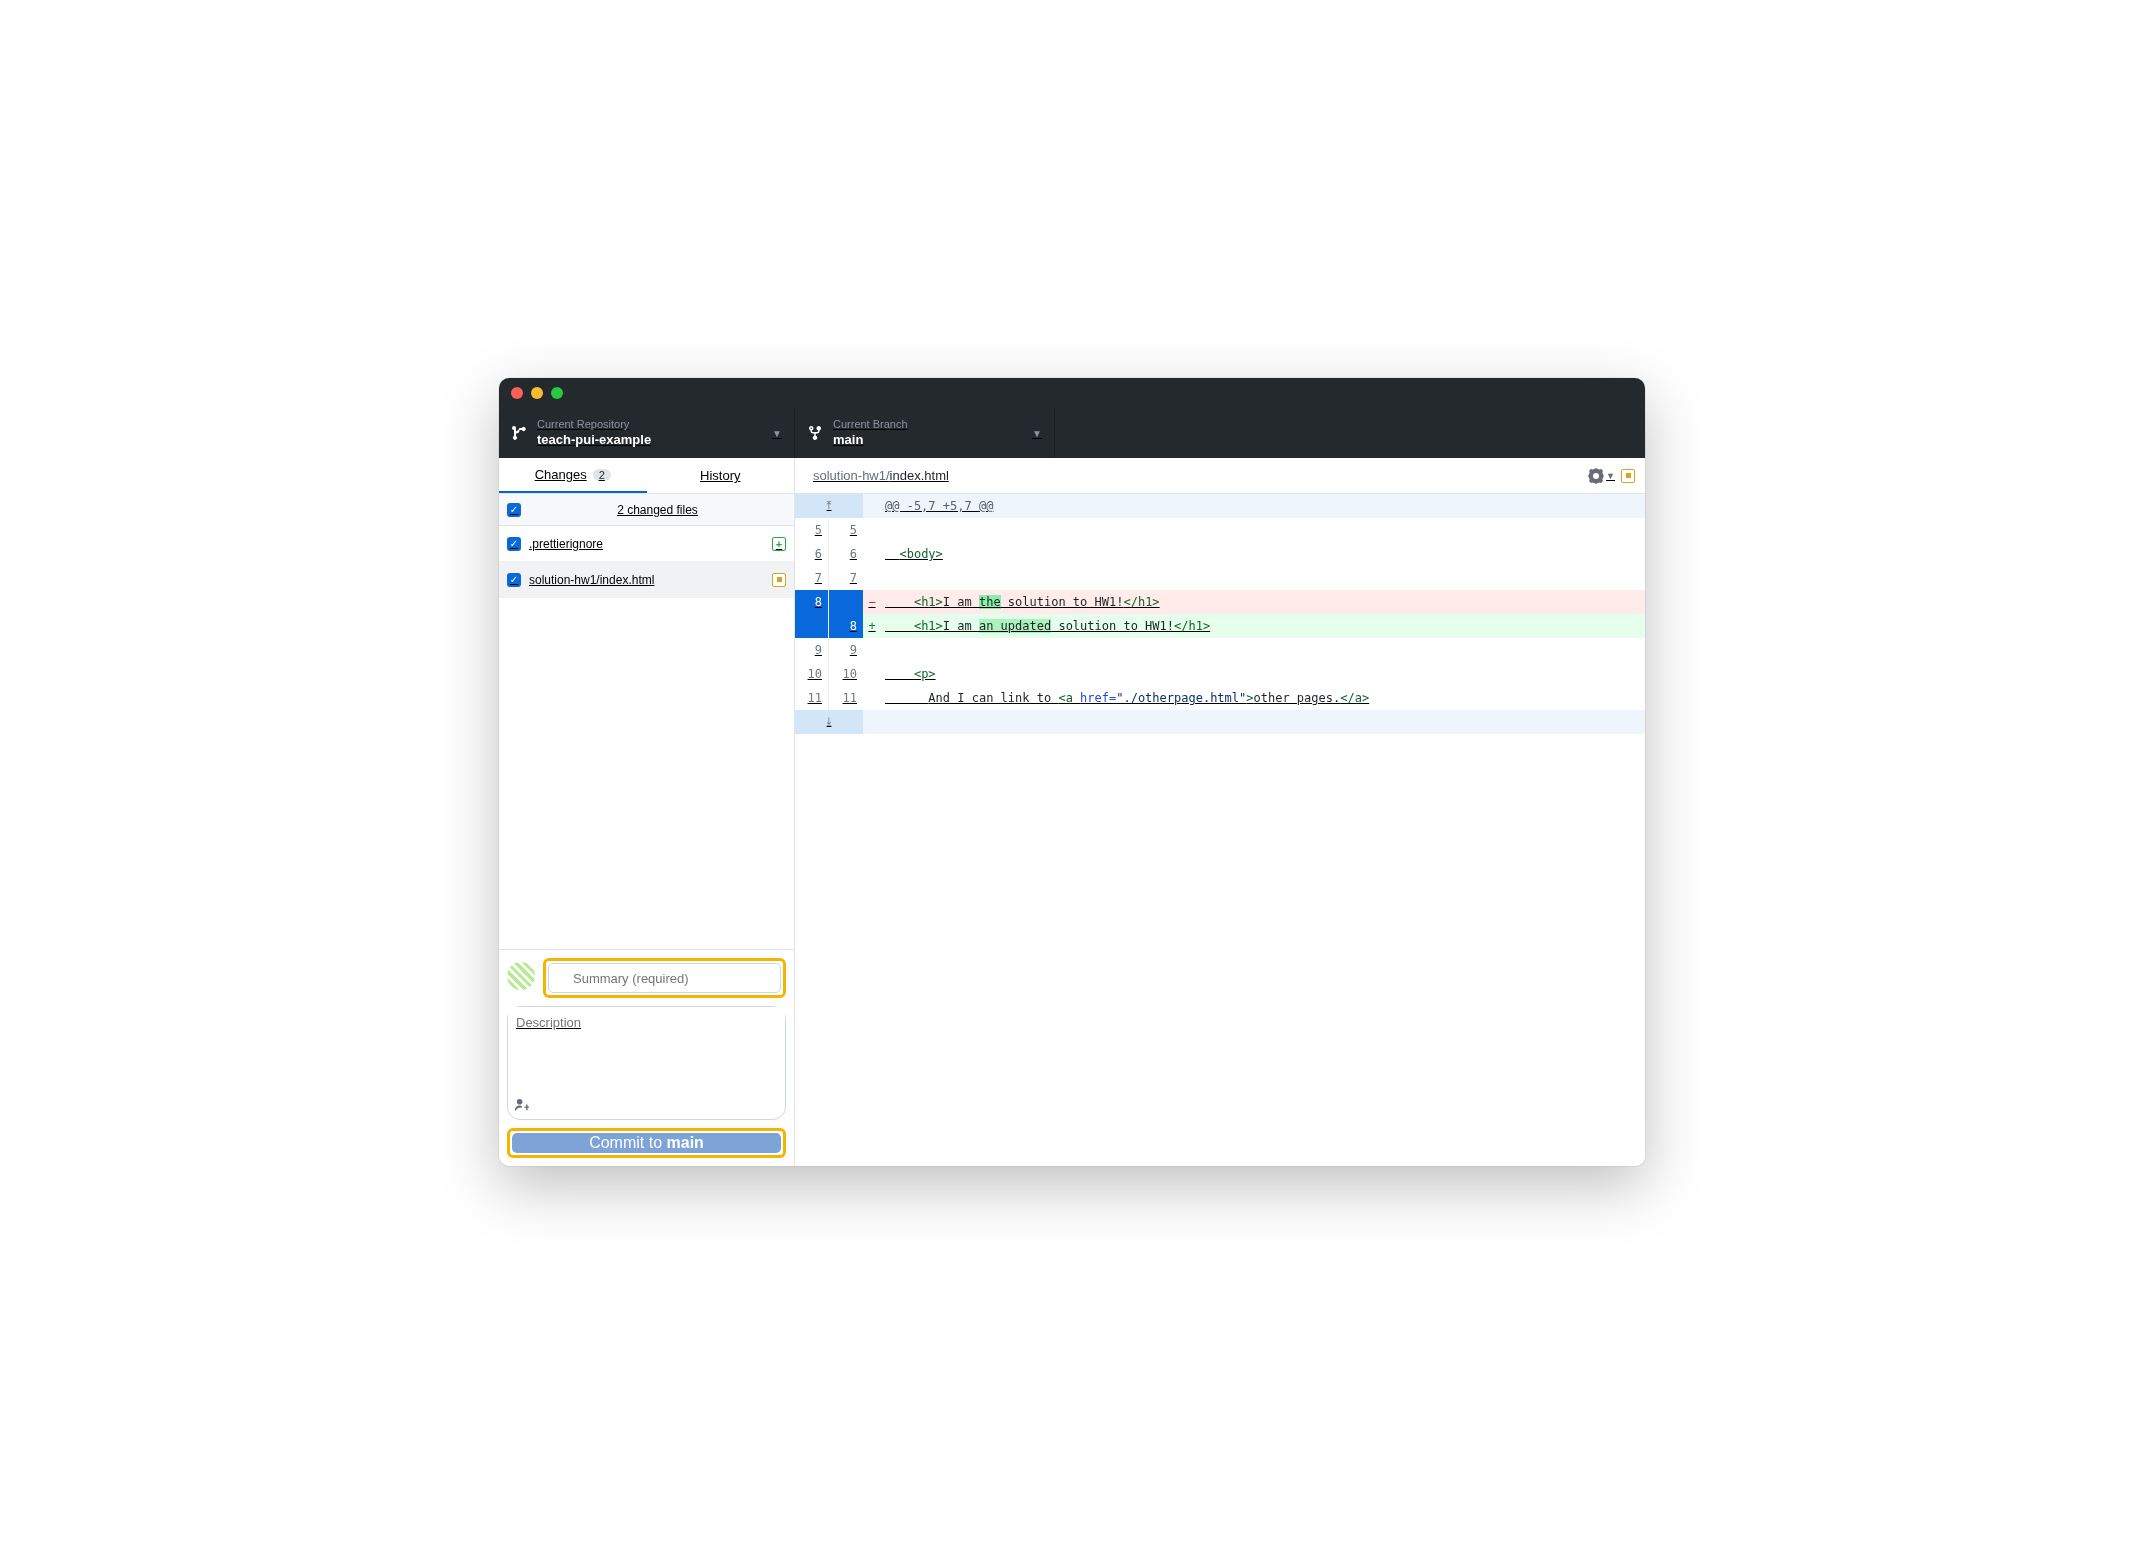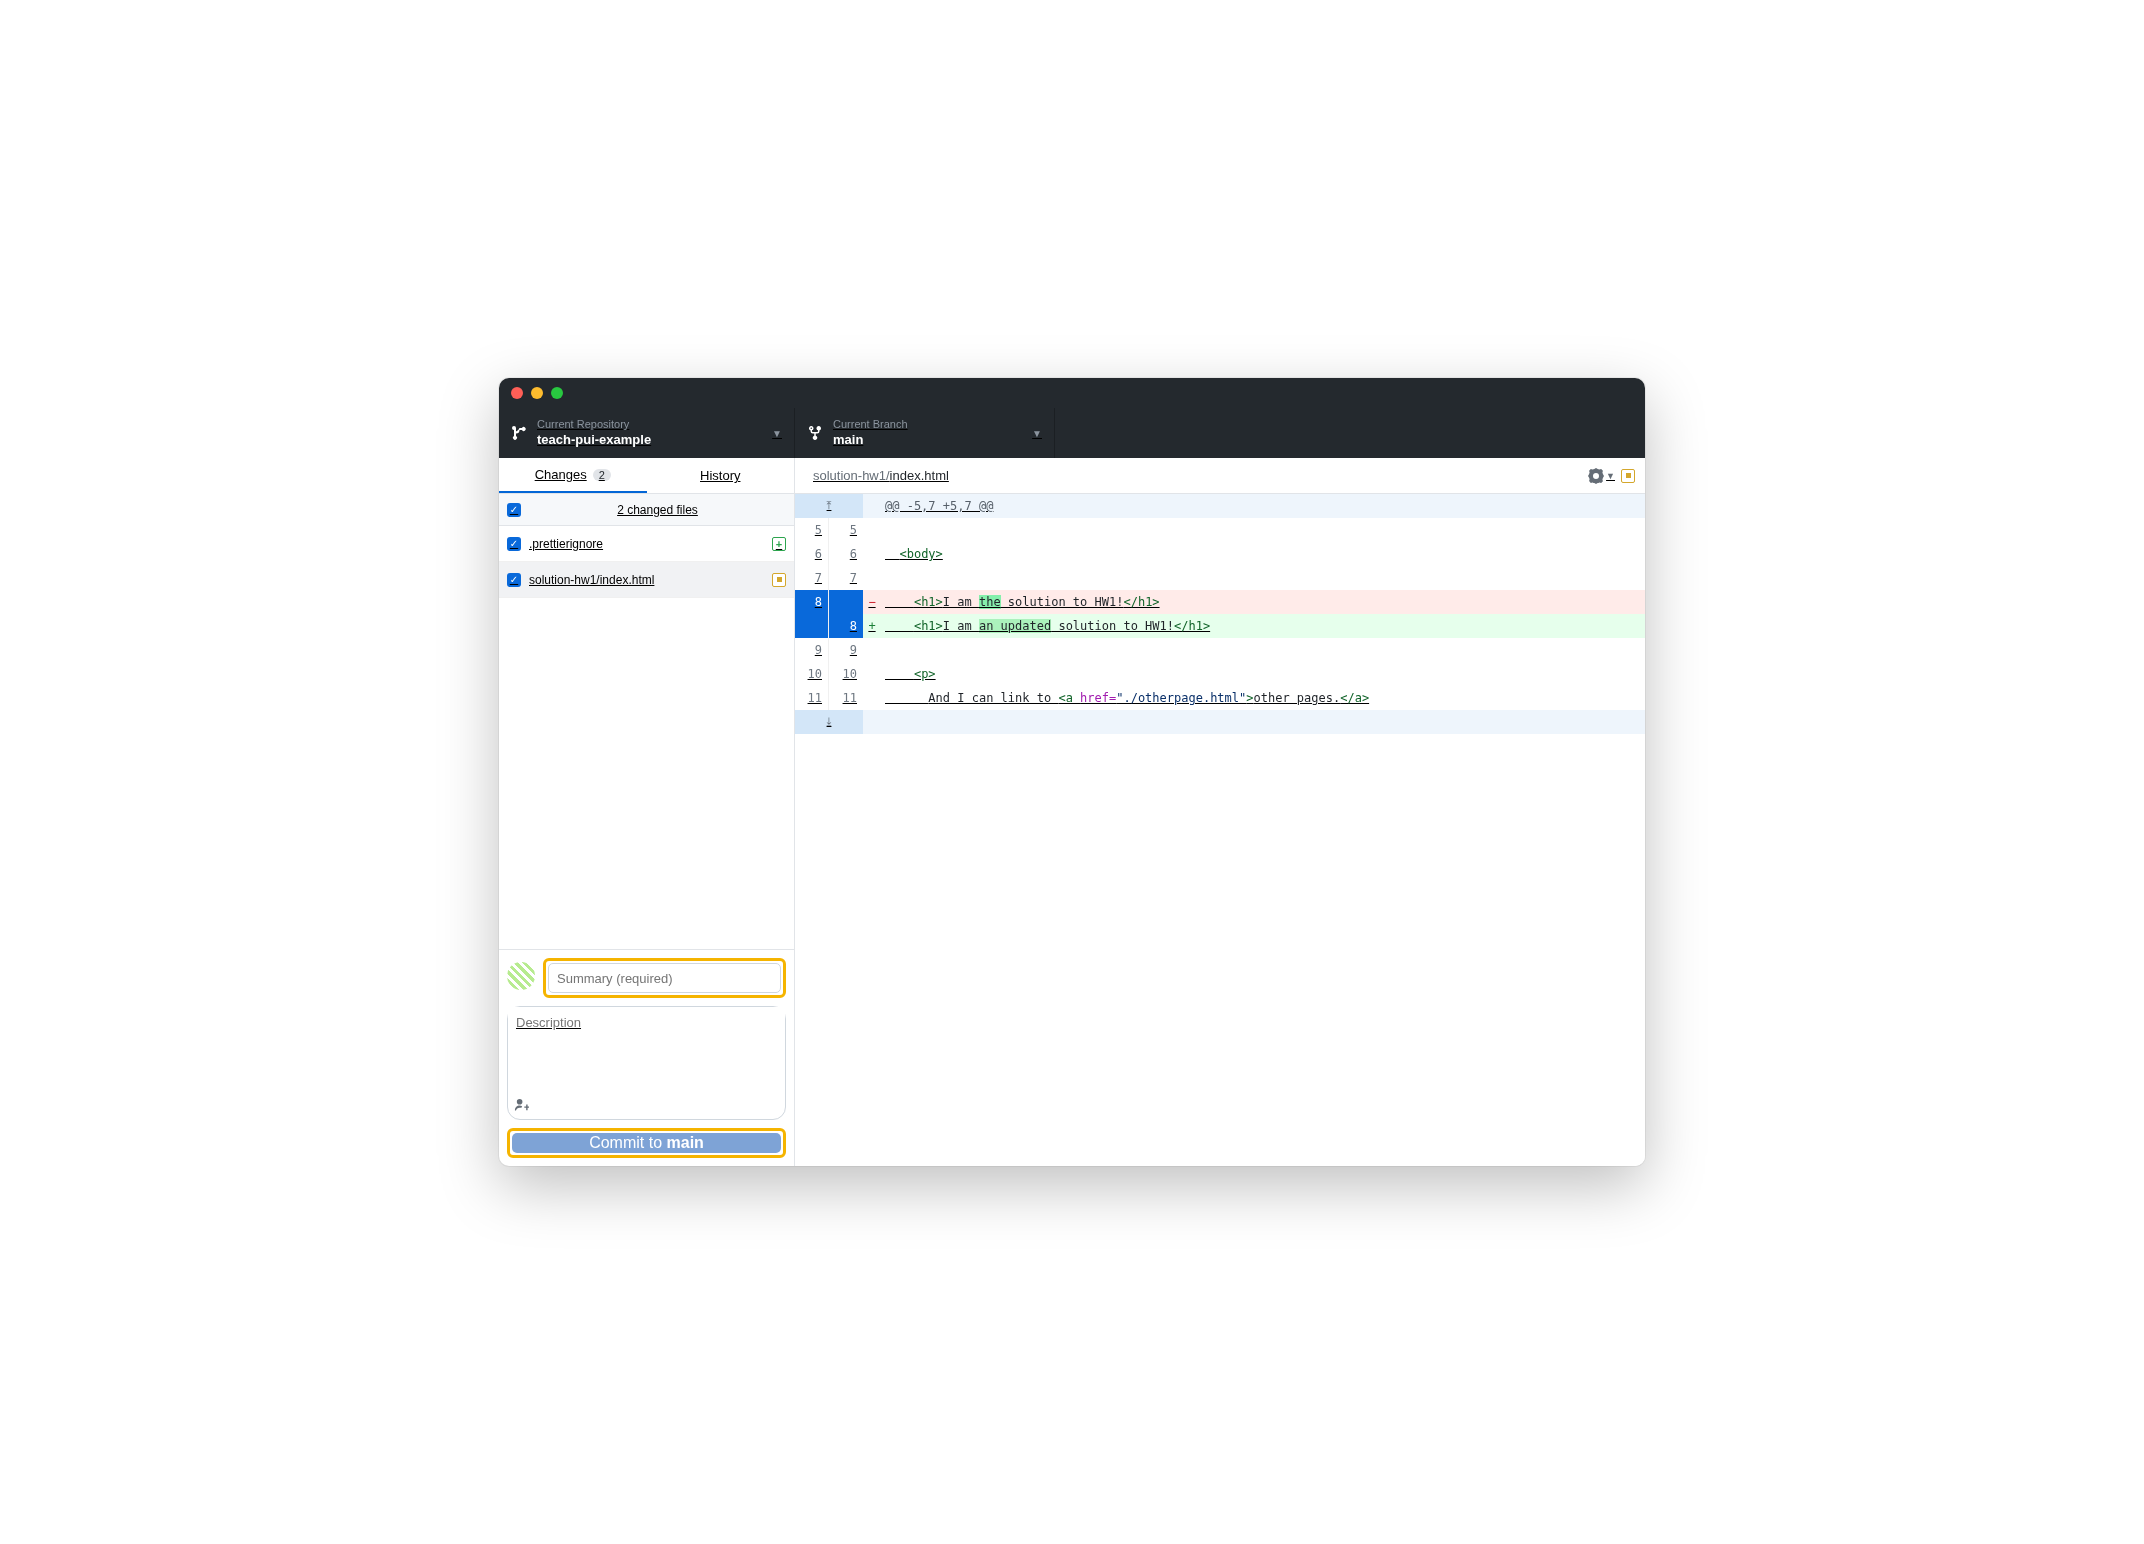--- a/index.html
+++ b/index.html
@@ -62,21 +62,21 @@
   .file-name{flex:1;overflow:hidden;text-overflow:ellipsis;white-space:nowrap;}
   .file-status{width:14px;height:14px;border-radius:2px;display:flex;align-items:center;justify-content:center;font-size:11px;font-weight:700;flex-shrink:0;}
   .st-add{border:1px solid #2da44e;color:#2da44e;}
   .st-mod{border:1px solid #d4a72c;background:#fff;}
   .st-mod::after{content:"";width:5px;height:5px;background:#d4a72c;}
   .spacer{flex:1;}
   .commit-box{border-top:1px solid #e1e4e8;padding:8px;display:flex;flex-direction:column;gap:8px;}
   .summary-row{display:flex;gap:8px;align-items:flex-start;}
   .avatar{width:28px;height:28px;border-radius:50%;background:repeating-linear-gradient(45deg,#b7eb8f,#b7eb8f 3px,#fff 3px,#fff 6px);flex-shrink:0;margin-top:4px;}
   .hl{border:3px solid #f5b400;border-radius:6px;padding:2px;}
-  .summary-in{width:100%;height:30px;border:1px solid #d0d7de;border-radius:5px;padding:0 8px;font-size:13px;outline:none;}
+  .summary-in{width:100%;height:30px;border:1px solid #d0d7de;border-radius:5px;padding:0 24px;font-size:13px;outline:none;}
   .desc-wrap{border:1px solid #d0d7de;border-radius:13px;display:flex;flex-direction:column;}
   .desc-in{width:100%;height:86px;border:none;padding:8px;font-size:13px;outline:none;resize:none;font-family:inherit;border-radius:5px;}
   .desc-foot{display:flex;padding:4px 6px;}
   .coauthor{color:#656d76;font-size:14px;cursor:pointer;background:none;border:none;}
   .commit-btn{height:20px;background:#7ea3d6;color:#fff;border:none;border-radius:5px;font-size:16px;cursor:pointer;width:100%;}
   .commit-btn b{font-weight:700;}
   .diff{flex:1;display:flex;flex-direction:column;min-height:0;}
   .diff-hdr{height:36px;border-bottom:1px solid #e1e4e8;display:flex;align-items:center;padding:0 10px;font-size:13px;color:#656d76;}
   .diff-hdr .path-dir{color:#656d76;margin-left:8px;}
   .diff-hdr .path-file{color:#1f2328;}
@@ -88,21 +88,21 @@
   .ln2{border-right:none;}
   .mark{width:18px;text-align:center;flex-shrink:0;color:#656d76;}
   .code{flex:1;white-space:pre;padding-left:4px;}
   .del{background:#ffebe9;}
   .del .mark{color:#cf222e;}
   .add{background:#e6ffec;}
   .add .mark{color:#1a7f37;}
   .ln.hl-old{background:#0969da;color:#fff;}
   .ln.hl-new{background:#0969da;color:#fff;}
   .tok-tag{color:#116329;}
-  .tok-attr{color:#a21caf;margin-top:24px;}
+  .tok-attr{color:#1d4ed8;margin-top:24px;}
   .tok-str{color:#0a3069;}
   .tok-txt{color:#1f2328;}
   .word-del{background:#86efac;}
   .word-add{background:#abf2bc;}
   .expand-row{background:#eef5fc;height:24px;}
   .expand-icon{width:68px;text-align:center;color:#57606a;cursor:pointer;font-size:11px;display:flex;align-items:center;justify-content:center;background:#d3e6f8;}
   svg.icon{width:16px;height:16px;fill:currentColor;}
   .toolbar svg.icon{fill:#fff;}
   .sync-icon{width:16px;height:16px;}
   .changes-hdr .txt{flex:1;text-align:center;}

